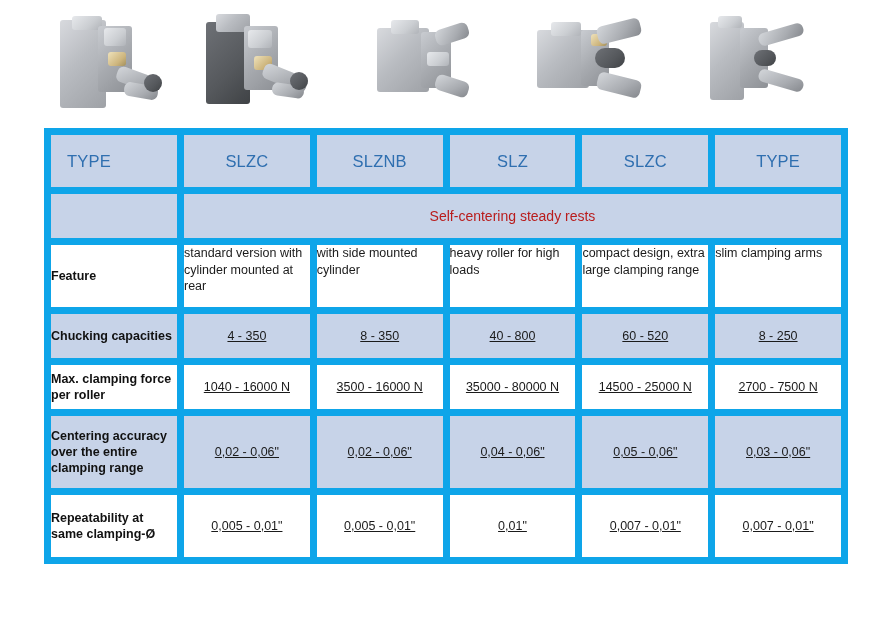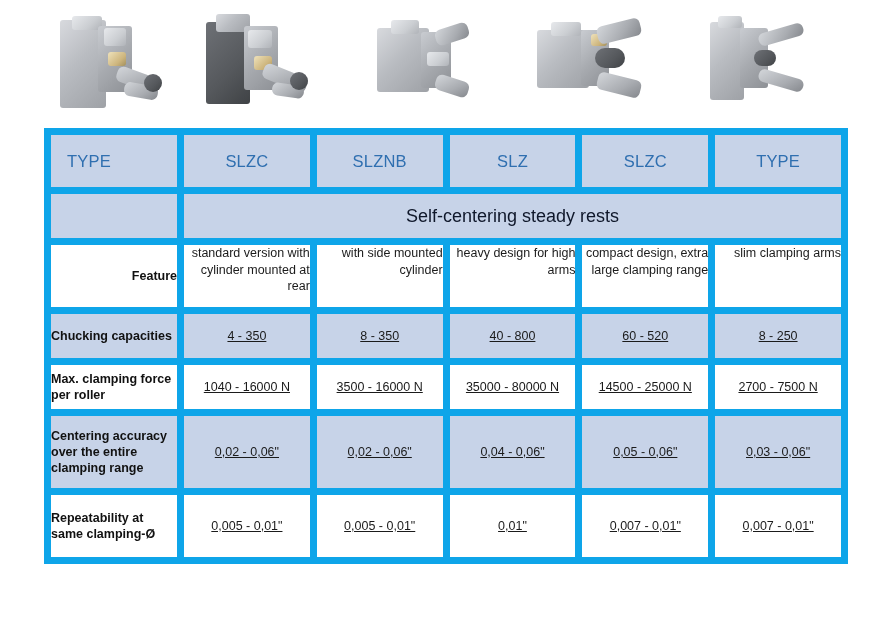--- a/index.html
+++ b/index.html
@@ -89,22 +89,22 @@
   }
   .hdr td.type-label {
     text-align: left;
     padding-left: 16px;
   }
 
   .band td {
     background: #c7d3e8;
     height: 44px;
     text-align: center;
-    font-size: 18px;
-    color: #0f172a;
+    font-size: 14px;
+    color: #b91c1c;
   }
   .band td.blank {
     background: #c7d3e8;
   }
 
   .rowlabel {
     font-size: 12.5px;
     font-weight: bold;
     color: #111111;
     padding: 8px 10px 8px 14px;
@@ -120,21 +120,21 @@
   }
   .cell.center {
     text-align: center;
     padding-left: 6px;
     padding-right: 6px;
     text-decoration: underline;
   }
   tr.shade td { background: #c7d3e8; margin-top: 16px; }
   tr.plain td { background: #ffffff; }
 
-  tr.r-feature td { height: 62px; vertical-align: top; text-align: right; }
+  tr.r-feature td { height: 62px; vertical-align: top; }
   tr.r-feature td.rowlabel { vertical-align: middle; }
   tr.r-chuck td { height: 44px; }
   tr.r-force td { height: 44px; }
   tr.r-center td { height: 72px; }
   tr.r-center td.cell { vertical-align: middle; }
   tr.r-repeat td { height: 62px; }
   tr.r-repeat td.cell { vertical-align: middle; }
   tr.r-rollers td { height: 44px; }
   tr.r-chip td { height: 42px; }
 </style>
@@ -228,21 +228,21 @@
 
       <tr class="band">
         <td class="blank"></td>
         <td colspan="5">Self-centering steady rests</td>
       </tr>
 
       <tr class="plain r-feature">
         <td class="rowlabel">Feature</td>
         <td class="cell">standard version with cylinder mounted at rear</td>
         <td class="cell">with side mounted cylinder</td>
-        <td class="cell">heavy design for high arms</td>
+        <td class="cell">heavy roller for high loads</td>
         <td class="cell">compact design, extra large clamping range</td>
         <td class="cell">slim clamping arms</td>
       </tr>
 
       <tr class="shade r-chuck">
         <td class="rowlabel">Chucking capacities</td>
         <td class="cell center">4 - 350</td>
         <td class="cell center">8 - 350</td>
         <td class="cell center">40 - 800</td>
         <td class="cell center">60 - 520</td>

